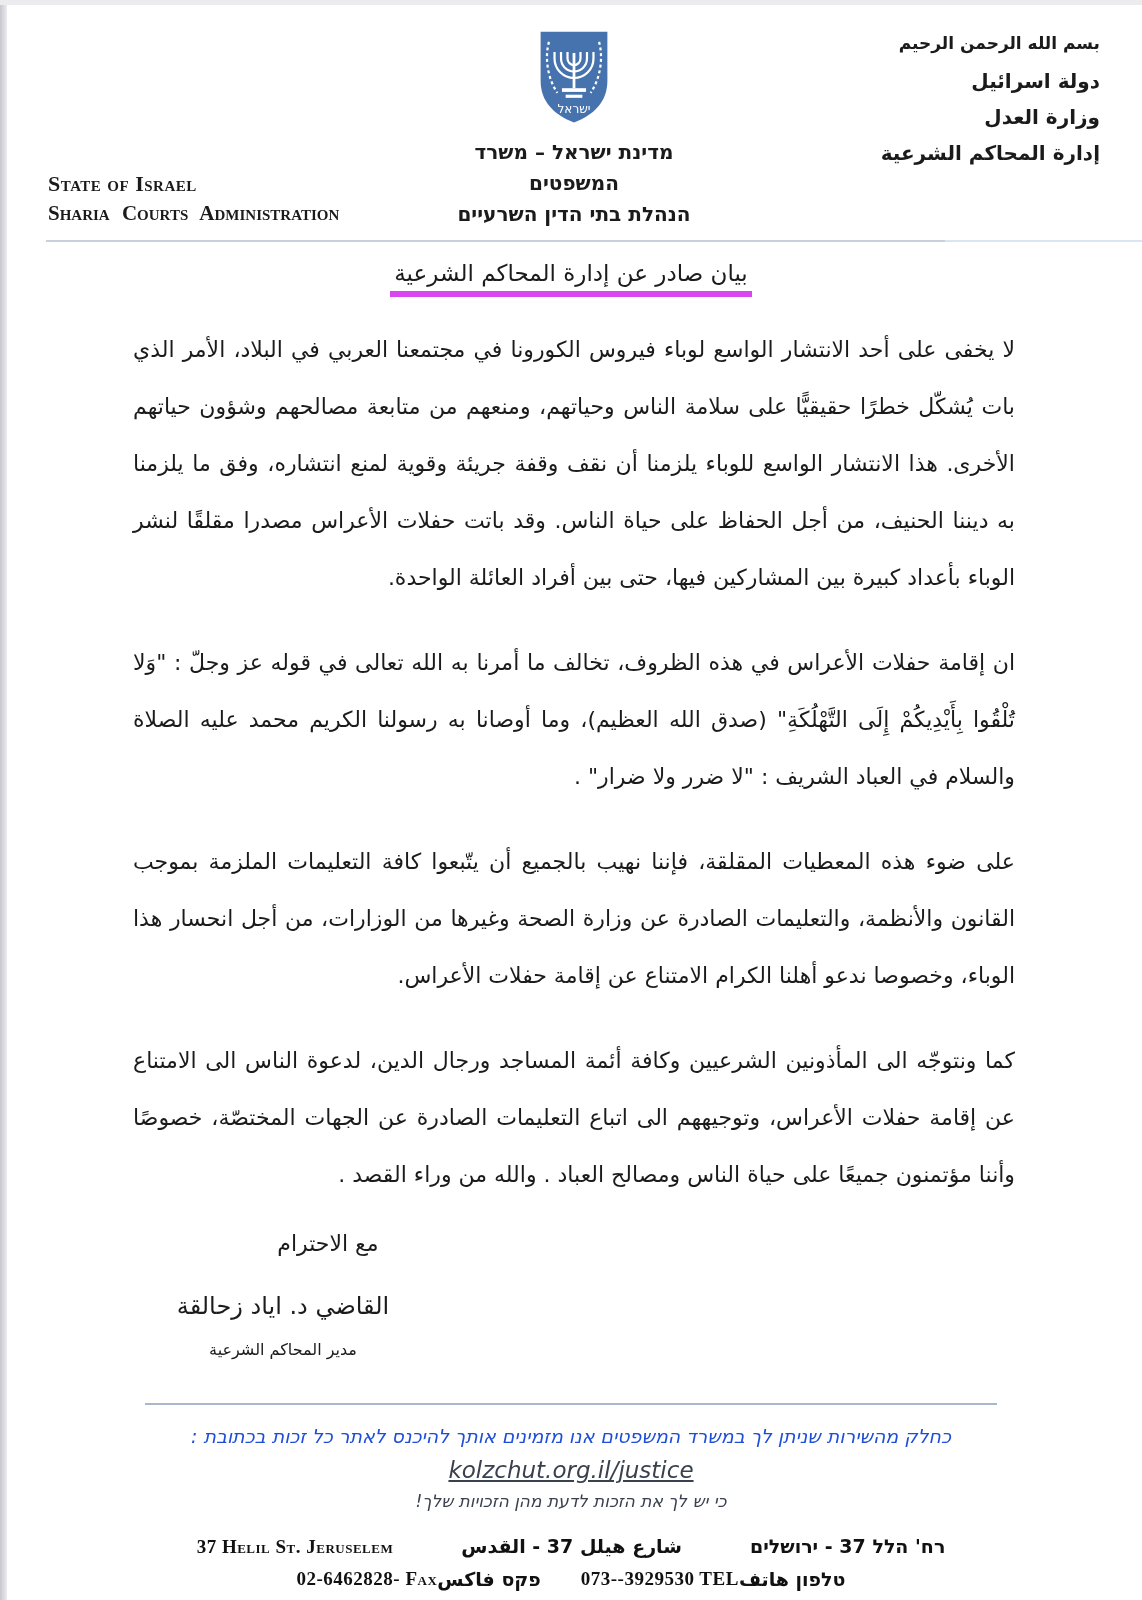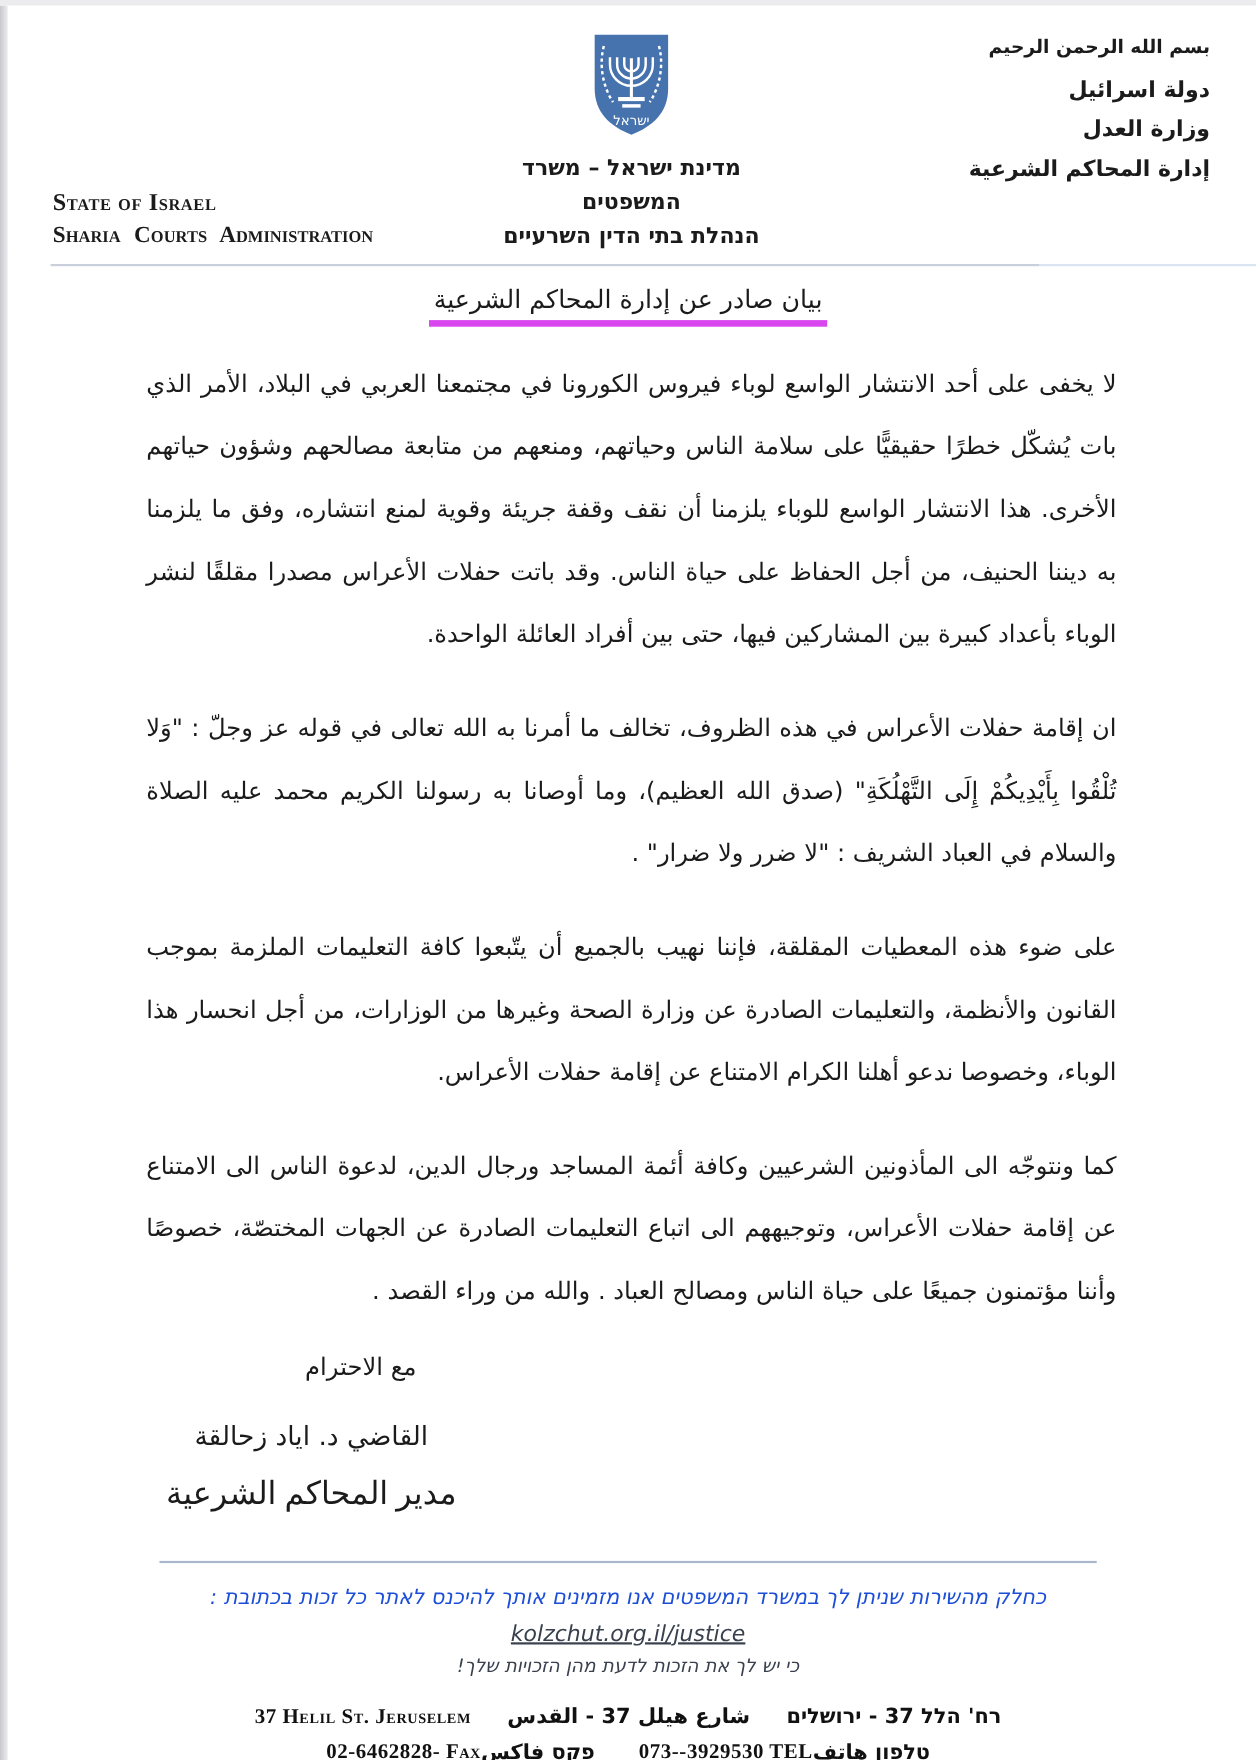--- a/index.html
+++ b/index.html
@@ -64,45 +64,45 @@
   .body-block p{ margin-bottom:28px; }
   
   .signature{
     margin:14px 0 0 128px;
     width:310px;
     text-align:center;
     direction:rtl;
   }
   .sig-closing{ font-size:22px; position:relative; left:45px; }
   .sig-name{ font-size:24px; margin-top:36px; }
-  .sig-role{ font-size:29px; margin-top:20px;font-family:Liberation Serif, serif; }
+  .sig-role{ font-size:16px; margin-top:20px; }
   
   .footer-rule{
     margin:44px auto 0 auto;
     width:852px; height:2px; background:#a9b6cc;
   }
   .f-invite{
     margin-top:20px; text-align:center; direction:rtl;
     font-style:italic; font-size:19px; color:#1d4ed8;
   }
   .f-link-wrap{ text-align:center; margin-top:10px; }
   .f-link{
-    font-style:italic; font-size:20px; color:#39414e;
+    font-style:italic; font-size:23px; color:#39414e;
     text-decoration:underline; cursor:pointer;
     font-family:"DejaVu Sans", sans-serif;
   }
   .f-rights{
     margin-top:8px; text-align:center; direction:rtl;
     font-style:italic; font-size:17px; color:#39414e;
   }
   .address-row,.contact-row{
     display:flex; justify-content:center; align-items:baseline;
     font-weight:bold; color:#111;
   }
-  .address-row{ margin-top:24px; gap:33px; font-size:19px; }
+  .address-row{ margin-top:24px; gap:68px; font-size:19px; }
   .contact-row{ margin-top:10px; gap:40px; font-size:19px; }
   .latin-seg{
     font-family:"Liberation Serif", serif;
     font-variant:small-caps; letter-spacing:.5px;
   }
   .rtl-seg{ direction:rtl; font-family:"DejaVu Sans", sans-serif; }
   .pair{ display:flex; gap:0; align-items:flex-end; }
 </style>
 </head>
 <body>

